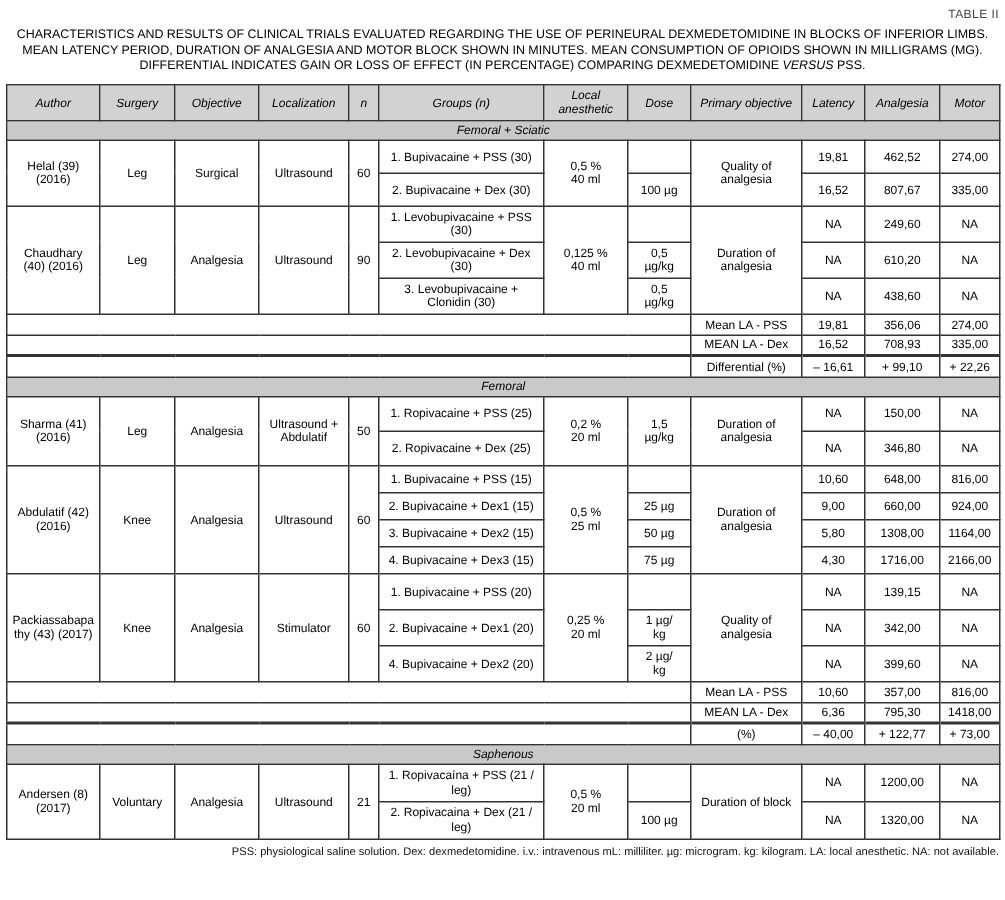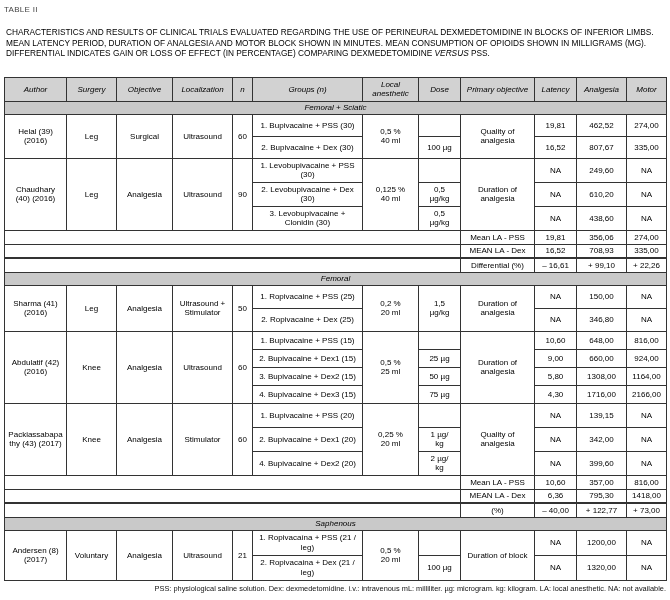--- a/index.html
+++ b/index.html
@@ -1,20 +1,20 @@
 <!DOCTYPE html>
 <html style="--header-bg: #d2d2d2; --section-bg: #c9c9c9; --border: #333333;"><head>
 <meta charset="utf-8">
 <style>
   *{box-sizing:border-box;margin:0;padding:0}
   :root{--header-bg:#d2d2d2;--section-bg:#c9c9c9;--border:#333333}
   html,body{width:670px;height:600px;background:#ffffff;font-family:"Liberation Sans",sans-serif;color:#000}
   body{padding:5px 4px 0;overflow:hidden}
-  .table-title{text-align:left;font-size:8px;color:#444;margin-bottom:13px;letter-spacing:.3px}
-  .table-caption{font-size:8.3px;line-height:1.28;margin:0 2px 18px}
+  .table-title{text-align:right;font-size:8px;color:#444;margin-bottom:3px;letter-spacing:.3px}
+  .table-caption{text-align:center;font-size:8.3px;line-height:1.28;margin:0 2px 7px}
   .caption-versus{font-style:italic}
   table.data-table{border-collapse:collapse;table-layout:fixed;width:662px}
   .data-table th,.data-table td{border:1px solid var(--border);font-size:8px;line-height:1.18;padding:1px 3px;vertical-align:middle;text-align:center;overflow:hidden;word-wrap:break-word}
   .data-table th{background:var(--header-bg);font-style:italic;font-weight:400;height:24px}
   .section-row td{background:var(--section-bg);font-style:italic;height:13px}
   .cell-author,.cell-surgery,.cell-objective,.cell-localization,.cell-group,.cell-primary{text-align:left}
   .cell-author{font-size:7.2px;padding:1px 2px}
   .cell-la,.cell-dose{white-space:pre-line}
   .summary-row td{font-weight:400;height:14px}
   .summary-label{text-align:left}
@@ -144,21 +144,21 @@
 </tr>
 
 <tr class="section-row">
   <td colspan="12">Femoral</td>
 </tr>
 
 <tr class="rh23">
   <td rowspan="2" class="cell-author">Sharma (41) (2016)</td>
   <td rowspan="2" class="cell-surgery">Leg</td>
   <td rowspan="2" class="cell-objective">Analgesia</td>
-  <td rowspan="2" class="cell-localization">Ultrasound + Stimulator</td>
+  <td rowspan="2" class="cell-localization">Ultrasound + Abdulatif</td>
   <td rowspan="2">50</td>
   <td class="cell-group">1. Ropivacaine + PSS (25)</td>
   <td rowspan="2" class="cell-la">0,2 %
 20 ml</td>
   <td rowspan="2" class="cell-dose">1,5
 µg/kg</td>
   <td rowspan="2" class="cell-primary">Duration of analgesia</td>
   <td>NA</td>
   <td>150,00</td>
   <td>NA</td>

